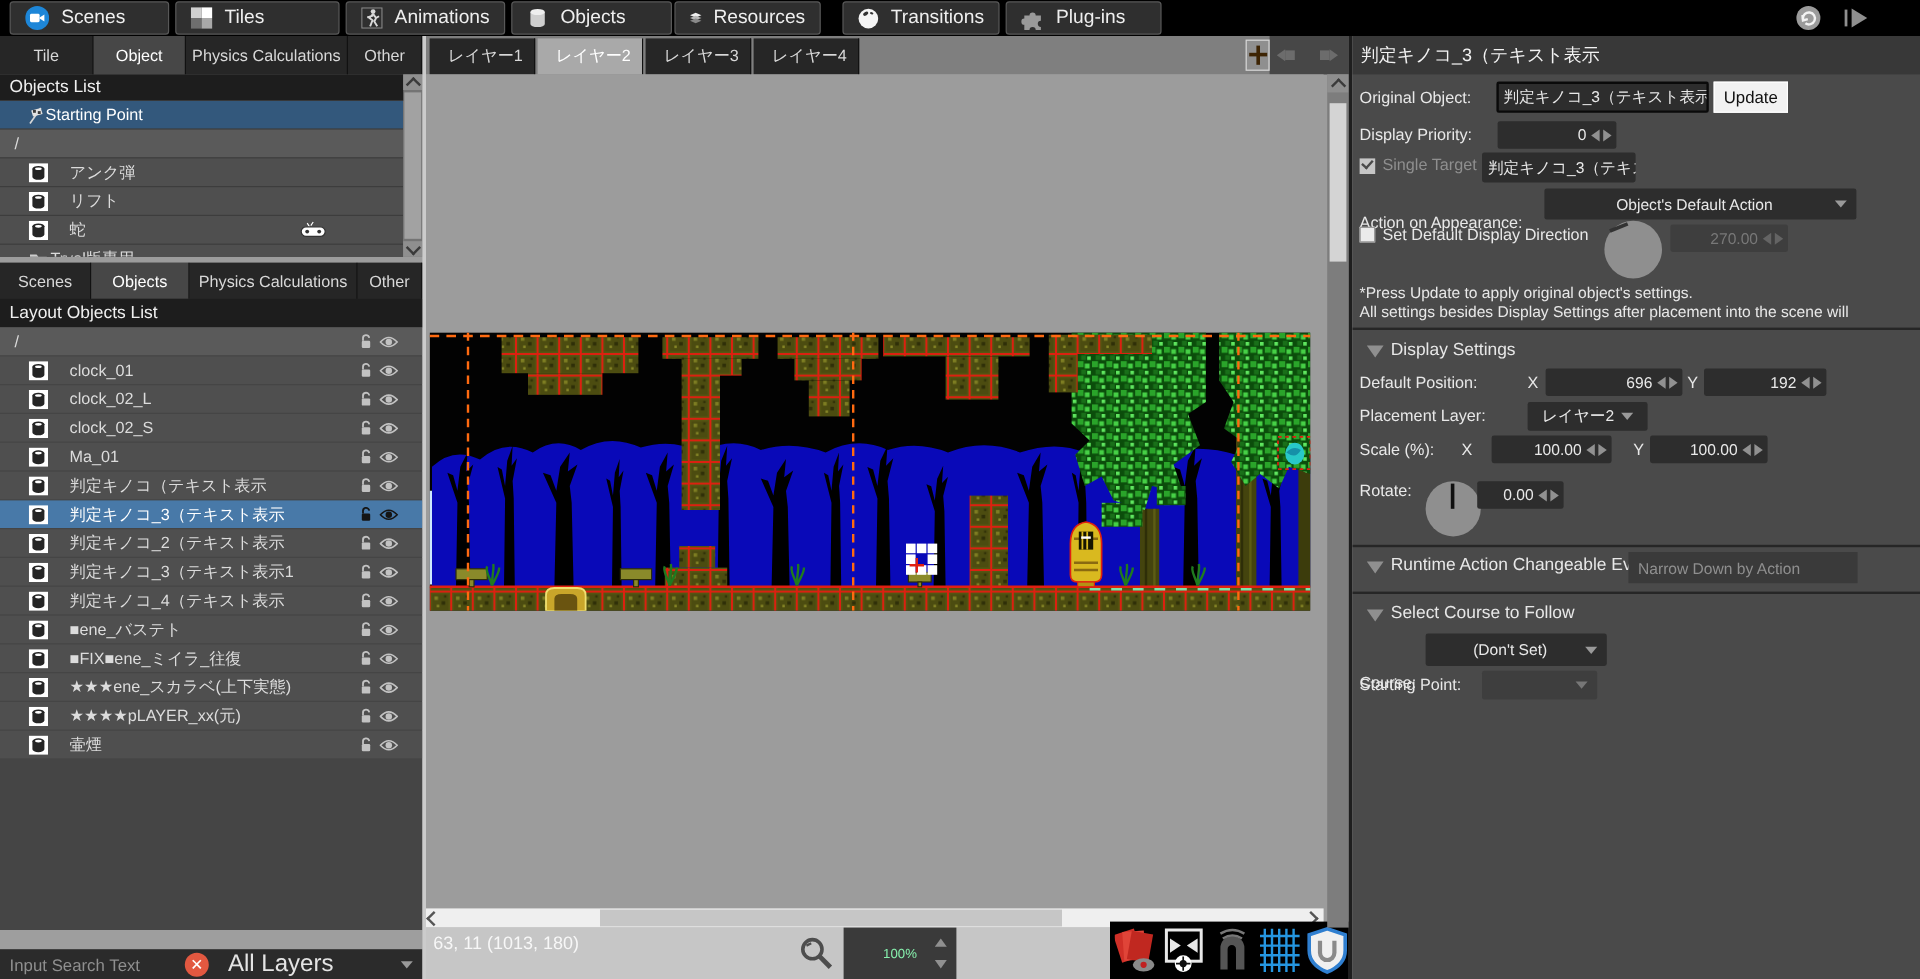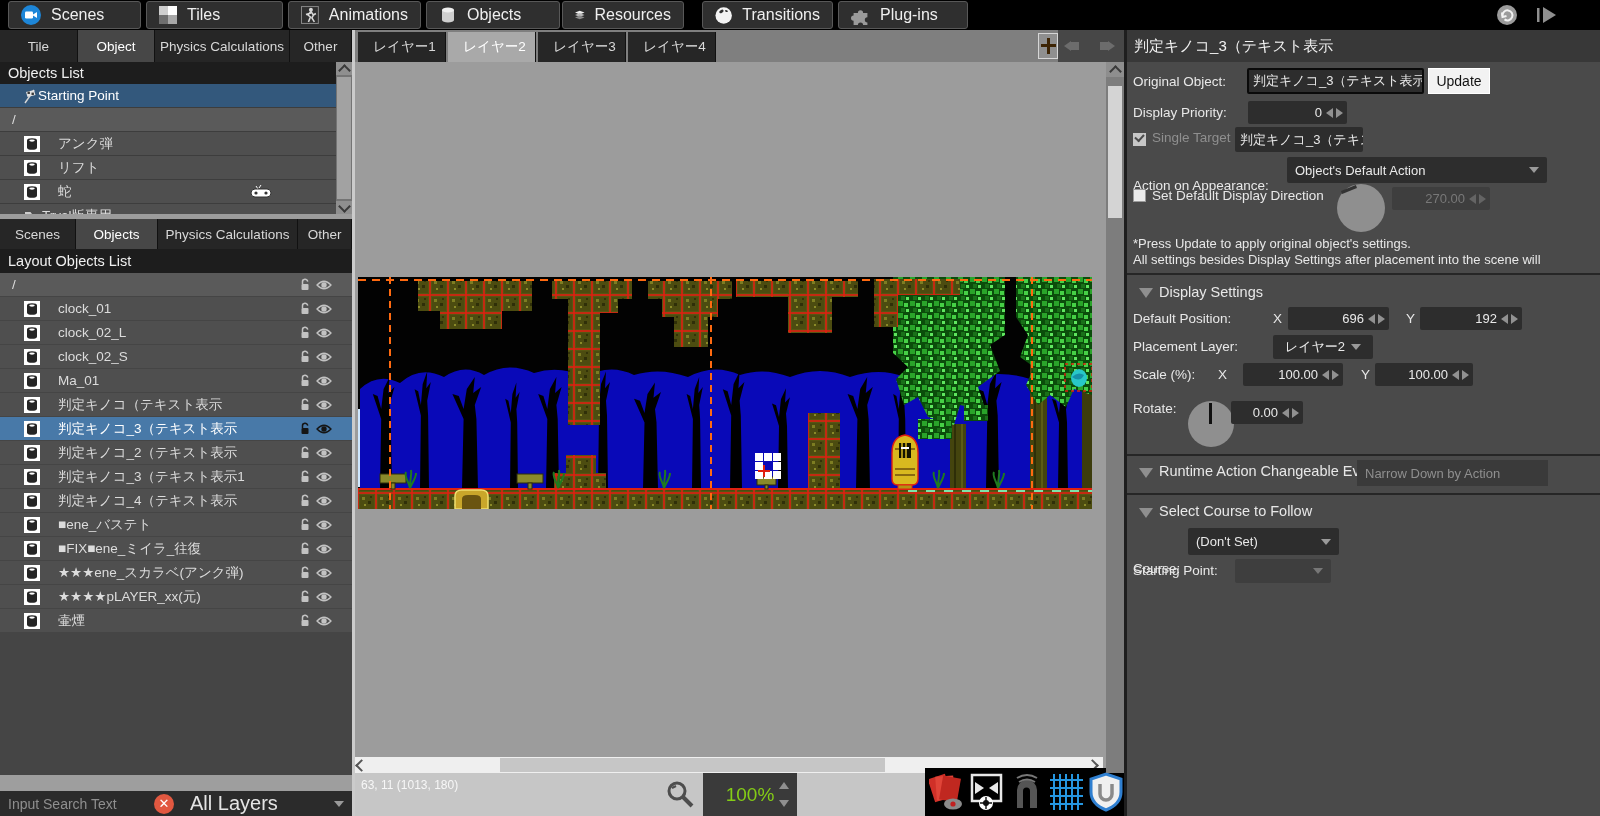--- a/index.html
+++ b/index.html
@@ -30,21 +30,21 @@
   .tri-l{width:0;height:0;border-top:5px solid transparent;border-bottom:5px solid transparent;border-right:7px solid #919191}
   .tri-r{width:0;height:0;border-top:5px solid transparent;border-bottom:5px solid transparent;border-left:7px solid #919191}
   .tri-d{width:0;height:0;border-left:5px solid transparent;border-right:5px solid transparent;border-top:6px solid #9a9a9a}
   .dim .tri-l{border-right-color:#646464}.dim .tri-r{border-left-color:#646464}
   .sect-tri{width:0;height:0;border-left:7px solid transparent;border-right:7px solid transparent;border-top:10px solid #8f8f8f}
   
   .vbox{background:#2d2d2d;color:#e9e9e9;font-size:13px;display:flex;align-items:center;box-sizing:border-box;border-radius:2px}
   .vbox .val{flex:1;text-align:right;padding-right:4px}
   .vbox.dim{background:#3e3e3e;color:#787878}
   .ddl{background:#2d2d2d;color:#e9e9e9;font-size:13px;display:flex;align-items:center;box-sizing:border-box;border-radius:2px;padding:0 8px}
-  .ddl .val{flex:1;text-align:left}
+  .ddl .val{flex:1;text-align:center}
   .ilabel{color:#e8e8e8;font-size:13.5px;white-space:nowrap}
   .ilabel.dim{color:#8f8f8f}
   .cb{width:13px;height:13px;display:inline-block;box-sizing:border-box}
   .cb.checked{background:#c6c6c6;position:relative}
   .cb.checked i{position:absolute;left:2px;top:1px;width:7px;height:4px;border-left:2px solid #4a4a4a;border-bottom:2px solid #4a4a4a;transform:rotate(-48deg);display:block}
   .cb.empty{background:#ebebeb;border:1px solid #9a9a9a}
   .hline{background:#262626;height:2px}
   
   .sbtrack{background:#747474}
   .sbthumb{background:#a2a2a2}
@@ -393,21 +393,21 @@
         <use href="#s-lock"></use>
       </svg>
       <svg class="ricon" style="left:316px;top:7px" width="16" height="10">
         <use href="#s-eye"></use>
       </svg>
     </div>
   <div class="lrow">
       <svg class="obj-ico">
         <use href="#s-obj"></use>
       </svg>
-      <span class="lab">★★★ene_スカラベ(アンク弾)</span>
+      <span class="lab">★★★ene_スカラベ(上下実態)</span>
       <svg class="ricon" style="left:299px;top:5px" width="12" height="14">
         <use href="#s-lock"></use>
       </svg>
       <svg class="ricon" style="left:316px;top:7px" width="16" height="10">
         <use href="#s-eye"></use>
       </svg>
     </div>
   <div class="lrow">
       <svg class="obj-ico">
         <use href="#s-obj"></use>
@@ -625,28 +625,28 @@
   <div class="abs" style="left:2px;top:4px">
       <div class="chev-l"></div>
     </div>
   <div class="abs" style="left:145px;top:1px;width:385px;height:14px;background:#c6c6c6"></div>
   <div class="abs" style="right:6px;top:4px">
       <div class="chev-r"></div>
     </div>
 </div>
 
 <div class="abs" style="left:355px;top:773px;width:748px;height:43px;background:#c6c6c6">
-  <span class="abs" style="left:6px;top:5px;color:#f7f7f7;font-size:12px">63, 11 (1013, 180)</span>
+  <span class="abs" style="left:6px;top:5px;color:#f7f7f7;font-size:15px">63, 11 (1013, 180)</span>
   <svg class="abs" style="left:310px;top:6px" width="30" height="30">
     <circle cx="12" cy="12" r="8" fill="none" stroke="#4d4d4d" stroke-width="3"></circle>
     <line x1="18" y1="18" x2="27" y2="27" stroke="#4d4d4d" stroke-width="4"></line>
     <line x1="7" y1="9" x2="11" y2="7" stroke="#4d4d4d" stroke-width="2"></line>
   </svg>
   <div class="abs" style="left:348px;top:0;width:94px;height:43px;background:#3a3a3a;display:flex;align-items:center;justify-content:center">
-    <span style="color:#84cc16;font-size:19px">100%</span>
+    <span style="color:#86efac;font-size:11px">100%</span>
     <div class="abs" style="right:8px;top:9px;width:0;height:0;border-left:5px solid transparent;border-right:5px solid transparent;border-bottom:7px solid #909090"></div>
     <div class="abs" style="right:8px;bottom:9px;width:0;height:0;border-left:5px solid transparent;border-right:5px solid transparent;border-top:7px solid #909090"></div>
   </div>
 
   <div class="abs" style="left:570px;top:-5px;width:199px;height:48px;background:#000;display:flex;align-items:center;gap:5px;padding-left:4px;box-sizing:border-box">
     <svg width="35" height="40" viewBox="0 0 35 40">
       <rect x="2" y="4" width="18" height="24" fill="#d03028" transform="rotate(-18 11 16)"></rect>
       <rect x="7" y="4" width="18" height="24" fill="#e04438" transform="rotate(-4 16 16)"></rect>
       <rect x="12" y="5" width="18" height="24" fill="#c02820" transform="rotate(10 21 17)"></rect>
       <ellipse cx="24" cy="32" rx="9" ry="5.5" fill="#8a8a8a"></ellipse>
@@ -747,21 +747,21 @@
   <span class="abs ilabel" style="left:6px;top:222px;font-size:13px">All settings besides Display Settings after placement into the scene will</span>
 
   <div class="abs hline" style="left:0;top:243px;width:473px"></div>
 
   
   <div class="abs sect-tri" style="left:12px;top:258px"></div>
   <span class="abs ilabel" style="left:32px;top:254px;font-size:14.5px">Display Settings</span>
 
   <span class="abs ilabel" style="left:6px;top:281px">Default Position:</span>
   <span class="abs ilabel" style="left:146px;top:281px">X</span>
-  <div class="abs vbox" style="left:161px;top:277px;width:101px;height:23px">
+  <div class="abs vbox" style="left:161px;top:277px;width:114px;height:23px">
     <span class="val">696</span>
       <div class="tri-l" style="margin-right:3px"></div>
       <div class="tri-r" style="margin-right:4px"></div>
   </div>
   <span class="abs ilabel" style="left:279px;top:281px">Y</span>
   <div class="abs vbox" style="left:293px;top:277px;width:102px;height:23px">
     <span class="val">192</span>
       <div class="tri-l" style="margin-right:3px"></div>
       <div class="tri-r" style="margin-right:4px"></div>
   </div>

